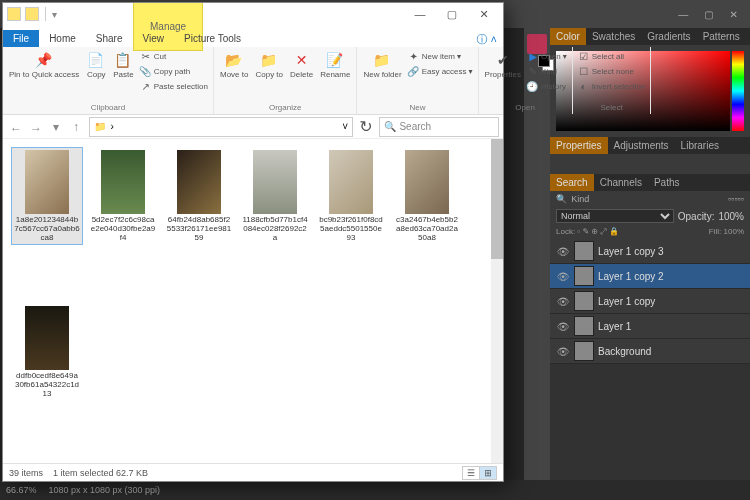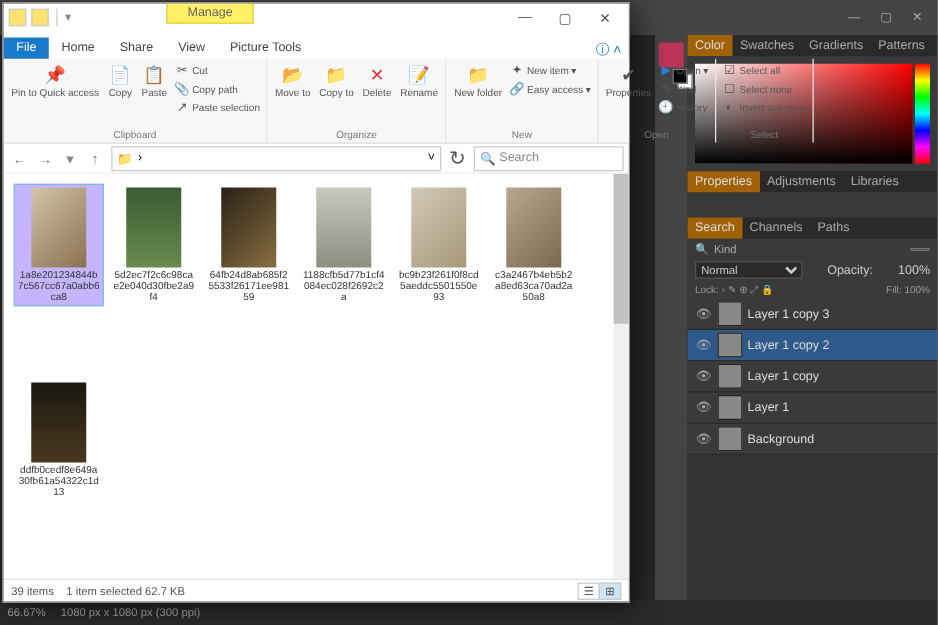--- a/index.html
+++ b/index.html
@@ -26,21 +26,21 @@
 .color-main::after { content: ""; position: absolute; inset: 0; background: linear-gradient(to top, #000, transparent); }
 .hue-strip { width: 12px; background: linear-gradient(to bottom, #f00, #ff0, #0f0, #0ff, #00f, #f0f, #f00); }
 .fgbg { position: absolute; top: 4px; left: -18px; width: 16px; height: 16px; }
 .fgbg .fg { position: absolute; width: 12px; height: 12px; background: #000; border: 1px solid #888; }
 .fgbg .bg { position: absolute; width: 12px; height: 12px; background: #fff; border: 1px solid #888; top: 4px; left: 4px; }
 
 .props-panel, .layers-panel { background: #3a3a3a; font-size: 10px; color: #ccc; }
 .props-panel { height: 20px; }
 
 .layer-controls { display: flex; gap: 4px; padding: 3px 6px; font-size: 9px; color: #aaa; align-items: center; }
-.blend-row { display: flex; padding: 2px 6px; gap: 20px; align-items: center; }
+.blend-row { display: flex; padding: 2px 6px; gap: 4px; align-items: center; }
 .blend-row select { background: #2a2a2a; border: 1px solid #555; color: #ccc; font-size: 9px; flex: 1; }
 .lock-row { padding: 2px 6px; font-size: 8px; color: #999; }
 
 .layer-list { max-height: 160px; overflow-y: auto; }
 .layer-item { display: flex; align-items: center; padding: 2px 6px; gap: 4px; border-bottom: 1px solid #2a2a2a; }
 .layer-item.sel { background: #4a6; background: #2d5a8a; }
 .layer-eye { width: 14px; font-size: 10px; color: #aaa; text-align: center; cursor: pointer; }
 .layer-thumb { width: 20px; height: 20px; background: #888; border: 1px solid #222; }
 .layer-name { font-size: 10px; color: #ddd; flex: 1; white-space: nowrap; overflow: hidden; }
 
@@ -50,21 +50,21 @@
 
 .ps-status { position: absolute; bottom: 0; left: 0; right: 0; height: 20px; background: #2a2a2a; color: #aaa; font-size: 9px; display: flex; align-items: center; padding: 0 6px; gap: 12px; }
 
 
 .explorer { position: absolute; left: 2px; top: 2px; width: 502px; height: 480px; background: #fff; border: 1px solid #888; box-shadow: 4px 4px 20px rgba(0,0,0,0.6); display: flex; flex-direction: column; }
 .ex-titlebar { height: 22px; display: flex; align-items: center; padding: 0 4px; gap: 4px; font-size: 10px; }
 .ex-titleicons { display: flex; gap: 4px; }
 .ex-titleicons .ti { width: 14px; height: 14px; background: #ffe36e; border: 1px solid #ccc; }
 .ex-qat-sep { width: 1px; height: 14px; background: #ccc; margin: 0 2px; }
 .ex-title-spacer { flex: 1; }
-.ex-picture-tools { position: absolute; left: 130px; top: 0; background: #fff066; padding: 2px 16px; font-size: 10px; color: #666; border: 1px solid #e0d040; border-top: none; }
+.ex-picture-tools { position: absolute; left: 130px; top: 0; background: #fff066; padding: 18px 16px; font-size: 10px; color: #666; border: 1px solid #e0d040; border-top: none; }
 .ex-winbtns { display: flex; gap: 2px; }
 .ex-winbtns .wb { width: 30px; height: 18px; display: flex; align-items: center; justify-content: center; font-size: 11px; color: #555; cursor: pointer; }
 
 .ex-tabs { height: 22px; display: flex; align-items: flex-end; font-size: 10px; position: relative; text-align: right; }
 .ex-tab { padding: 3px 10px; color: #444; cursor: pointer; }
 .ex-tab.file { background: #1979ca; color: #fff; }
 .ex-tab.active { }
 .ex-help { margin-left: auto; margin-right: 6px; color: #1979ca; font-size: 11px; }
 
 .ex-ribbon { height: 68px; background: #f7f7f7; border-bottom: 1px solid #ddd; display: flex; font-size: 9px; color: #555; }
@@ -80,21 +80,21 @@
 
 .ex-breadcrumb { height: 24px; display: flex; align-items: center; padding: 2px 4px; gap: 4px; border-bottom: 1px solid #eee; }
 .bc-nav { display: flex; gap: 2px; }
 .bc-nav .nv { width: 18px; height: 18px; display: flex; align-items: center; justify-content: center; font-size: 12px; color: #888; cursor: pointer; }
 .bc-path { flex: 1; border: 1px solid #ccc; height: 20px; display: flex; align-items: center; padding: 0 4px; font-size: 10px; gap: 4px; }
 .bc-refresh { width: 18px; color: #555; cursor: pointer; text-align: center; }
 .bc-search { width: 120px; border: 1px solid #ccc; height: 20px; display: flex; align-items: center; padding: 0 4px; font-size: 10px; color: #888; gap: 3px; }
 
 .ex-content { flex: 1; display: flex; align-items: flex-start; padding: 8px; gap: 4px; flex-wrap: wrap; overflow-y: auto; position: relative; }
 .thumb-item { width: 72px; display: flex; flex-direction: column; align-items: center; padding: 3px; }
-.thumb-item.selected { background: #c4b5fd; border: 1px solid #7db8e8; padding: 2px; }
+.thumb-item.selected { background: #e5e5e5; border: 1px solid #7db8e8; padding: 2px; }
 .thumb-img { width: 44px; height: 64px; background: #aaa; margin-bottom: 2px; }
 .thumb-img.t1 { background: linear-gradient(135deg, #d4c5a8, #8a7050); }
 .thumb-img.t2 { background: linear-gradient(180deg, #3a5a30, #6a8a50); }
 .thumb-img.t3 { background: linear-gradient(135deg, #2a2018, #8a7040); }
 .thumb-img.t4 { background: linear-gradient(180deg, #c8c8c0, #8a9080); }
 .thumb-img.t5 { background: linear-gradient(135deg, #d0c8b8, #a89878); }
 .thumb-img.t6 { background: linear-gradient(135deg, #b8a890, #7a6850); }
 .thumb-img.t7 { background: linear-gradient(180deg, #1a1810, #4a3820); }
 .thumb-name { font-size: 8px; color: #333; text-align: center; word-break: break-all; line-height: 1.1; }
 

